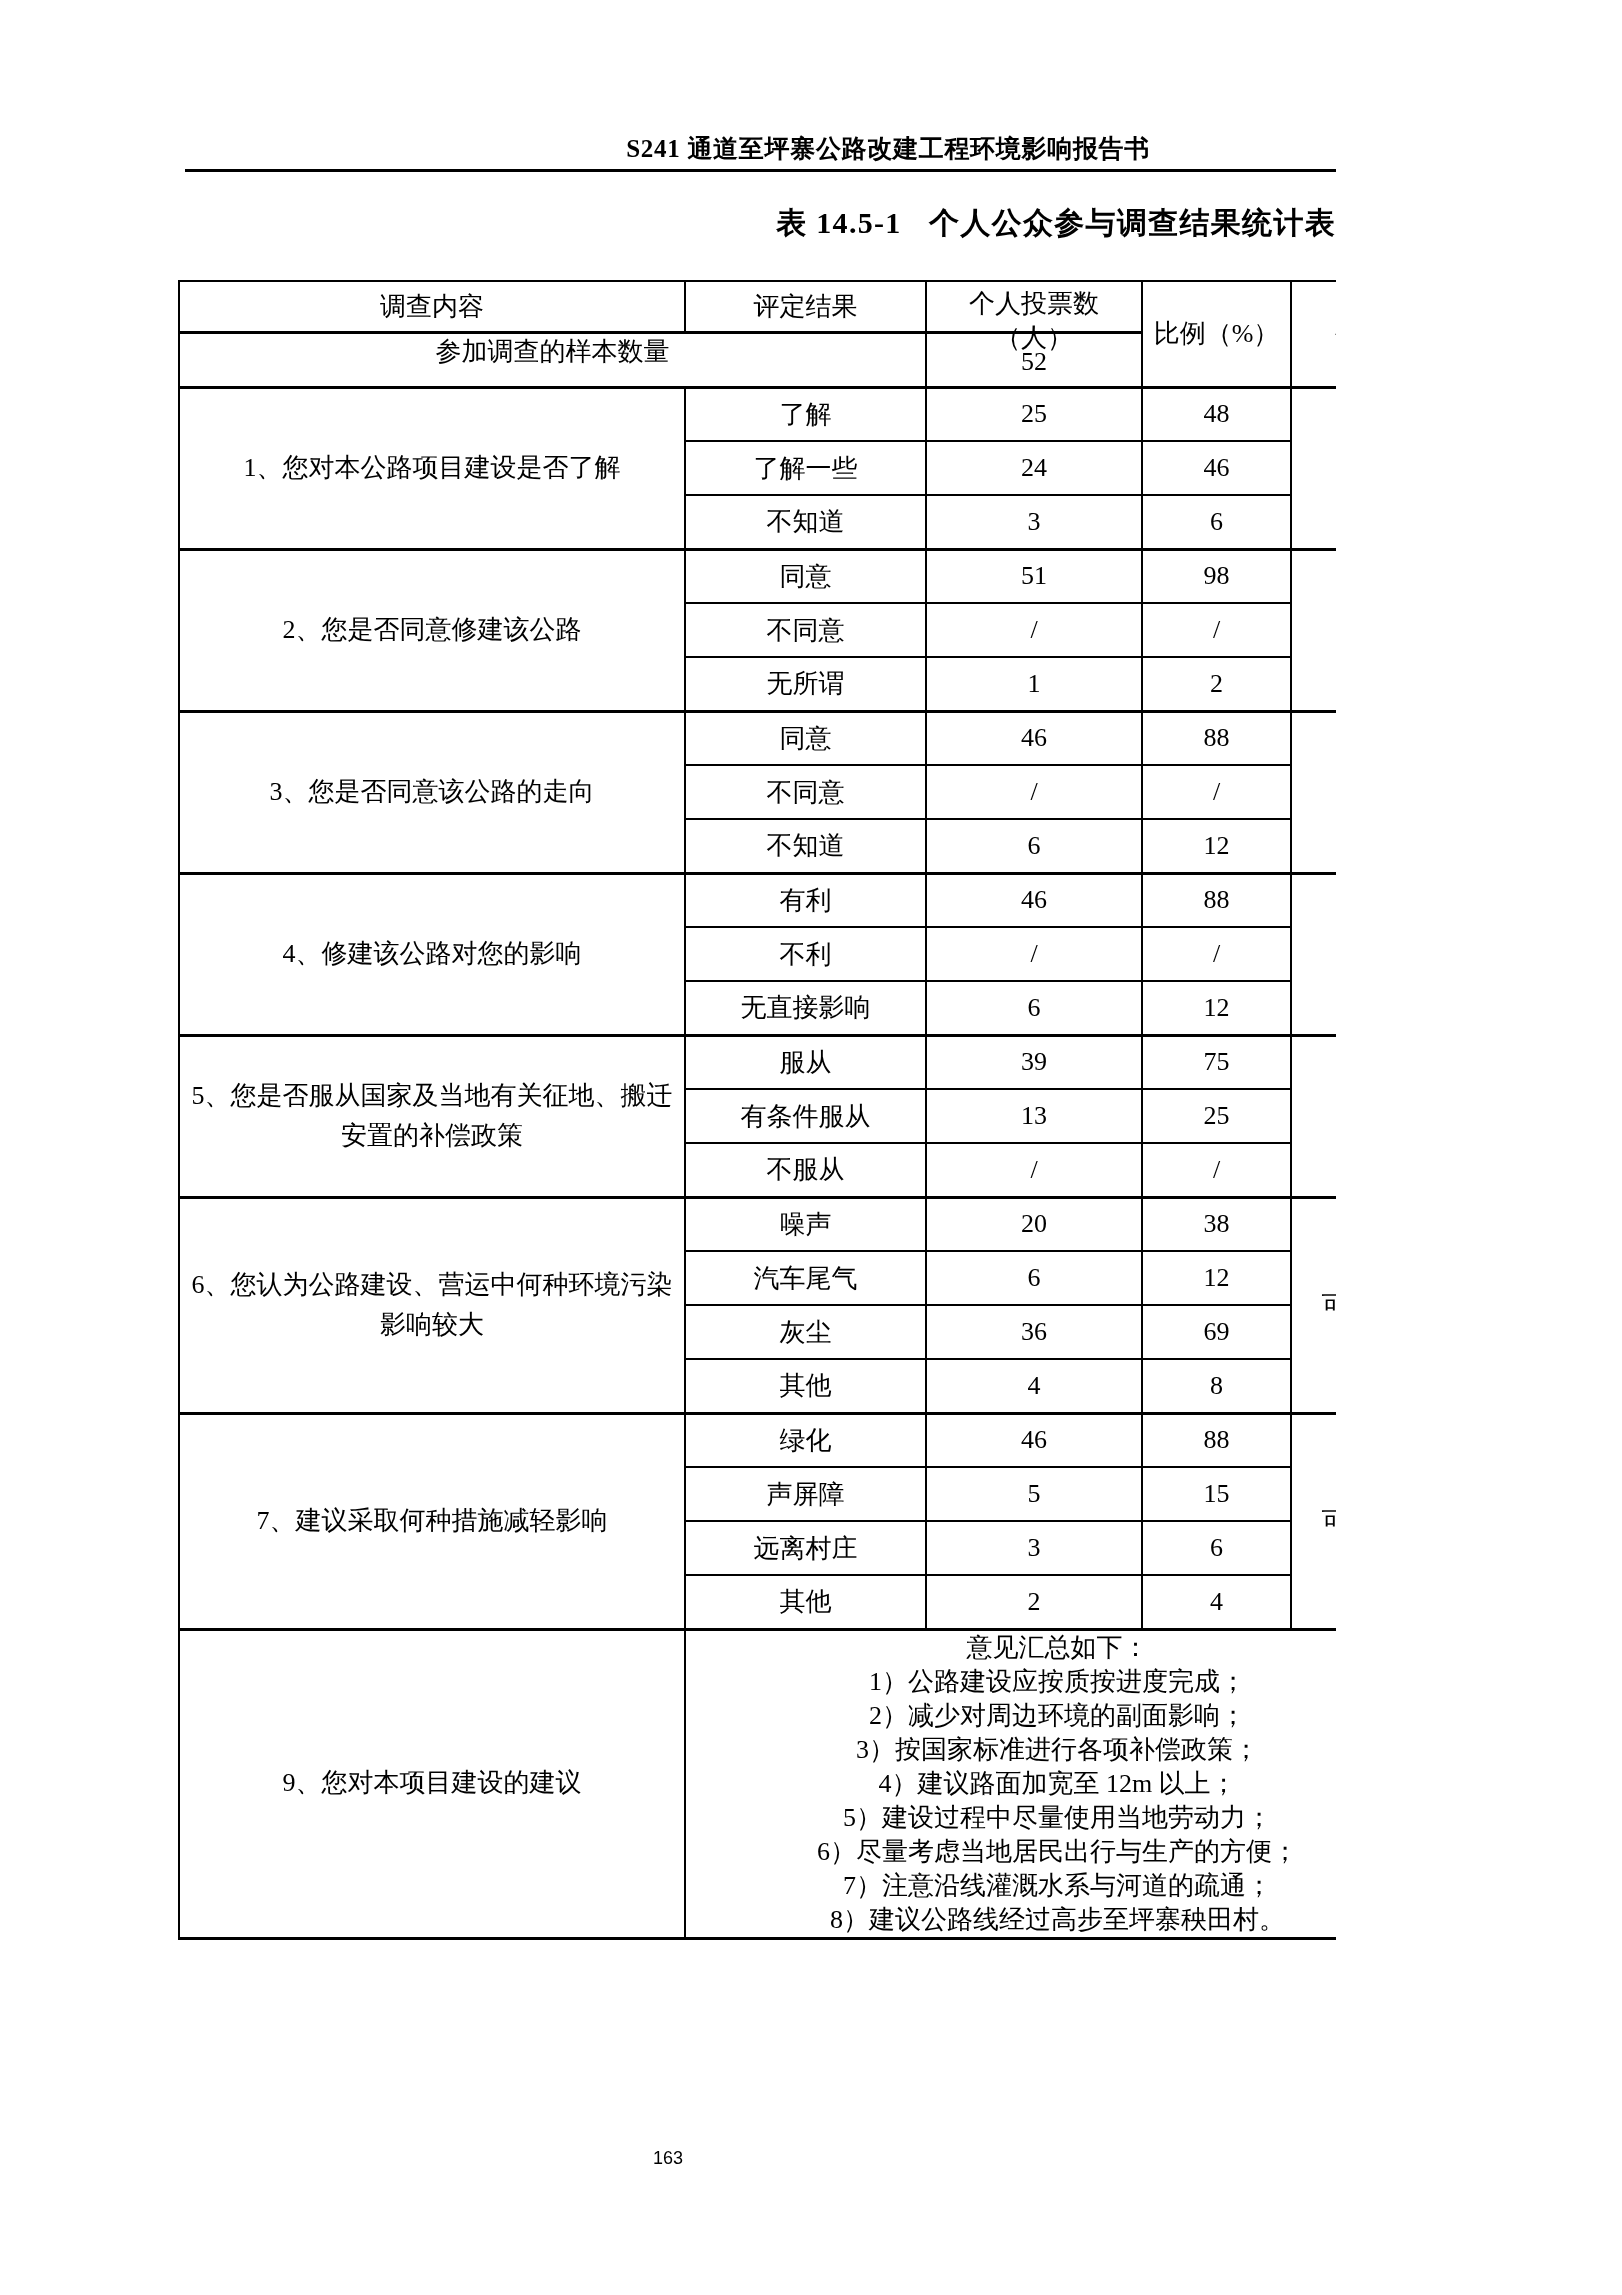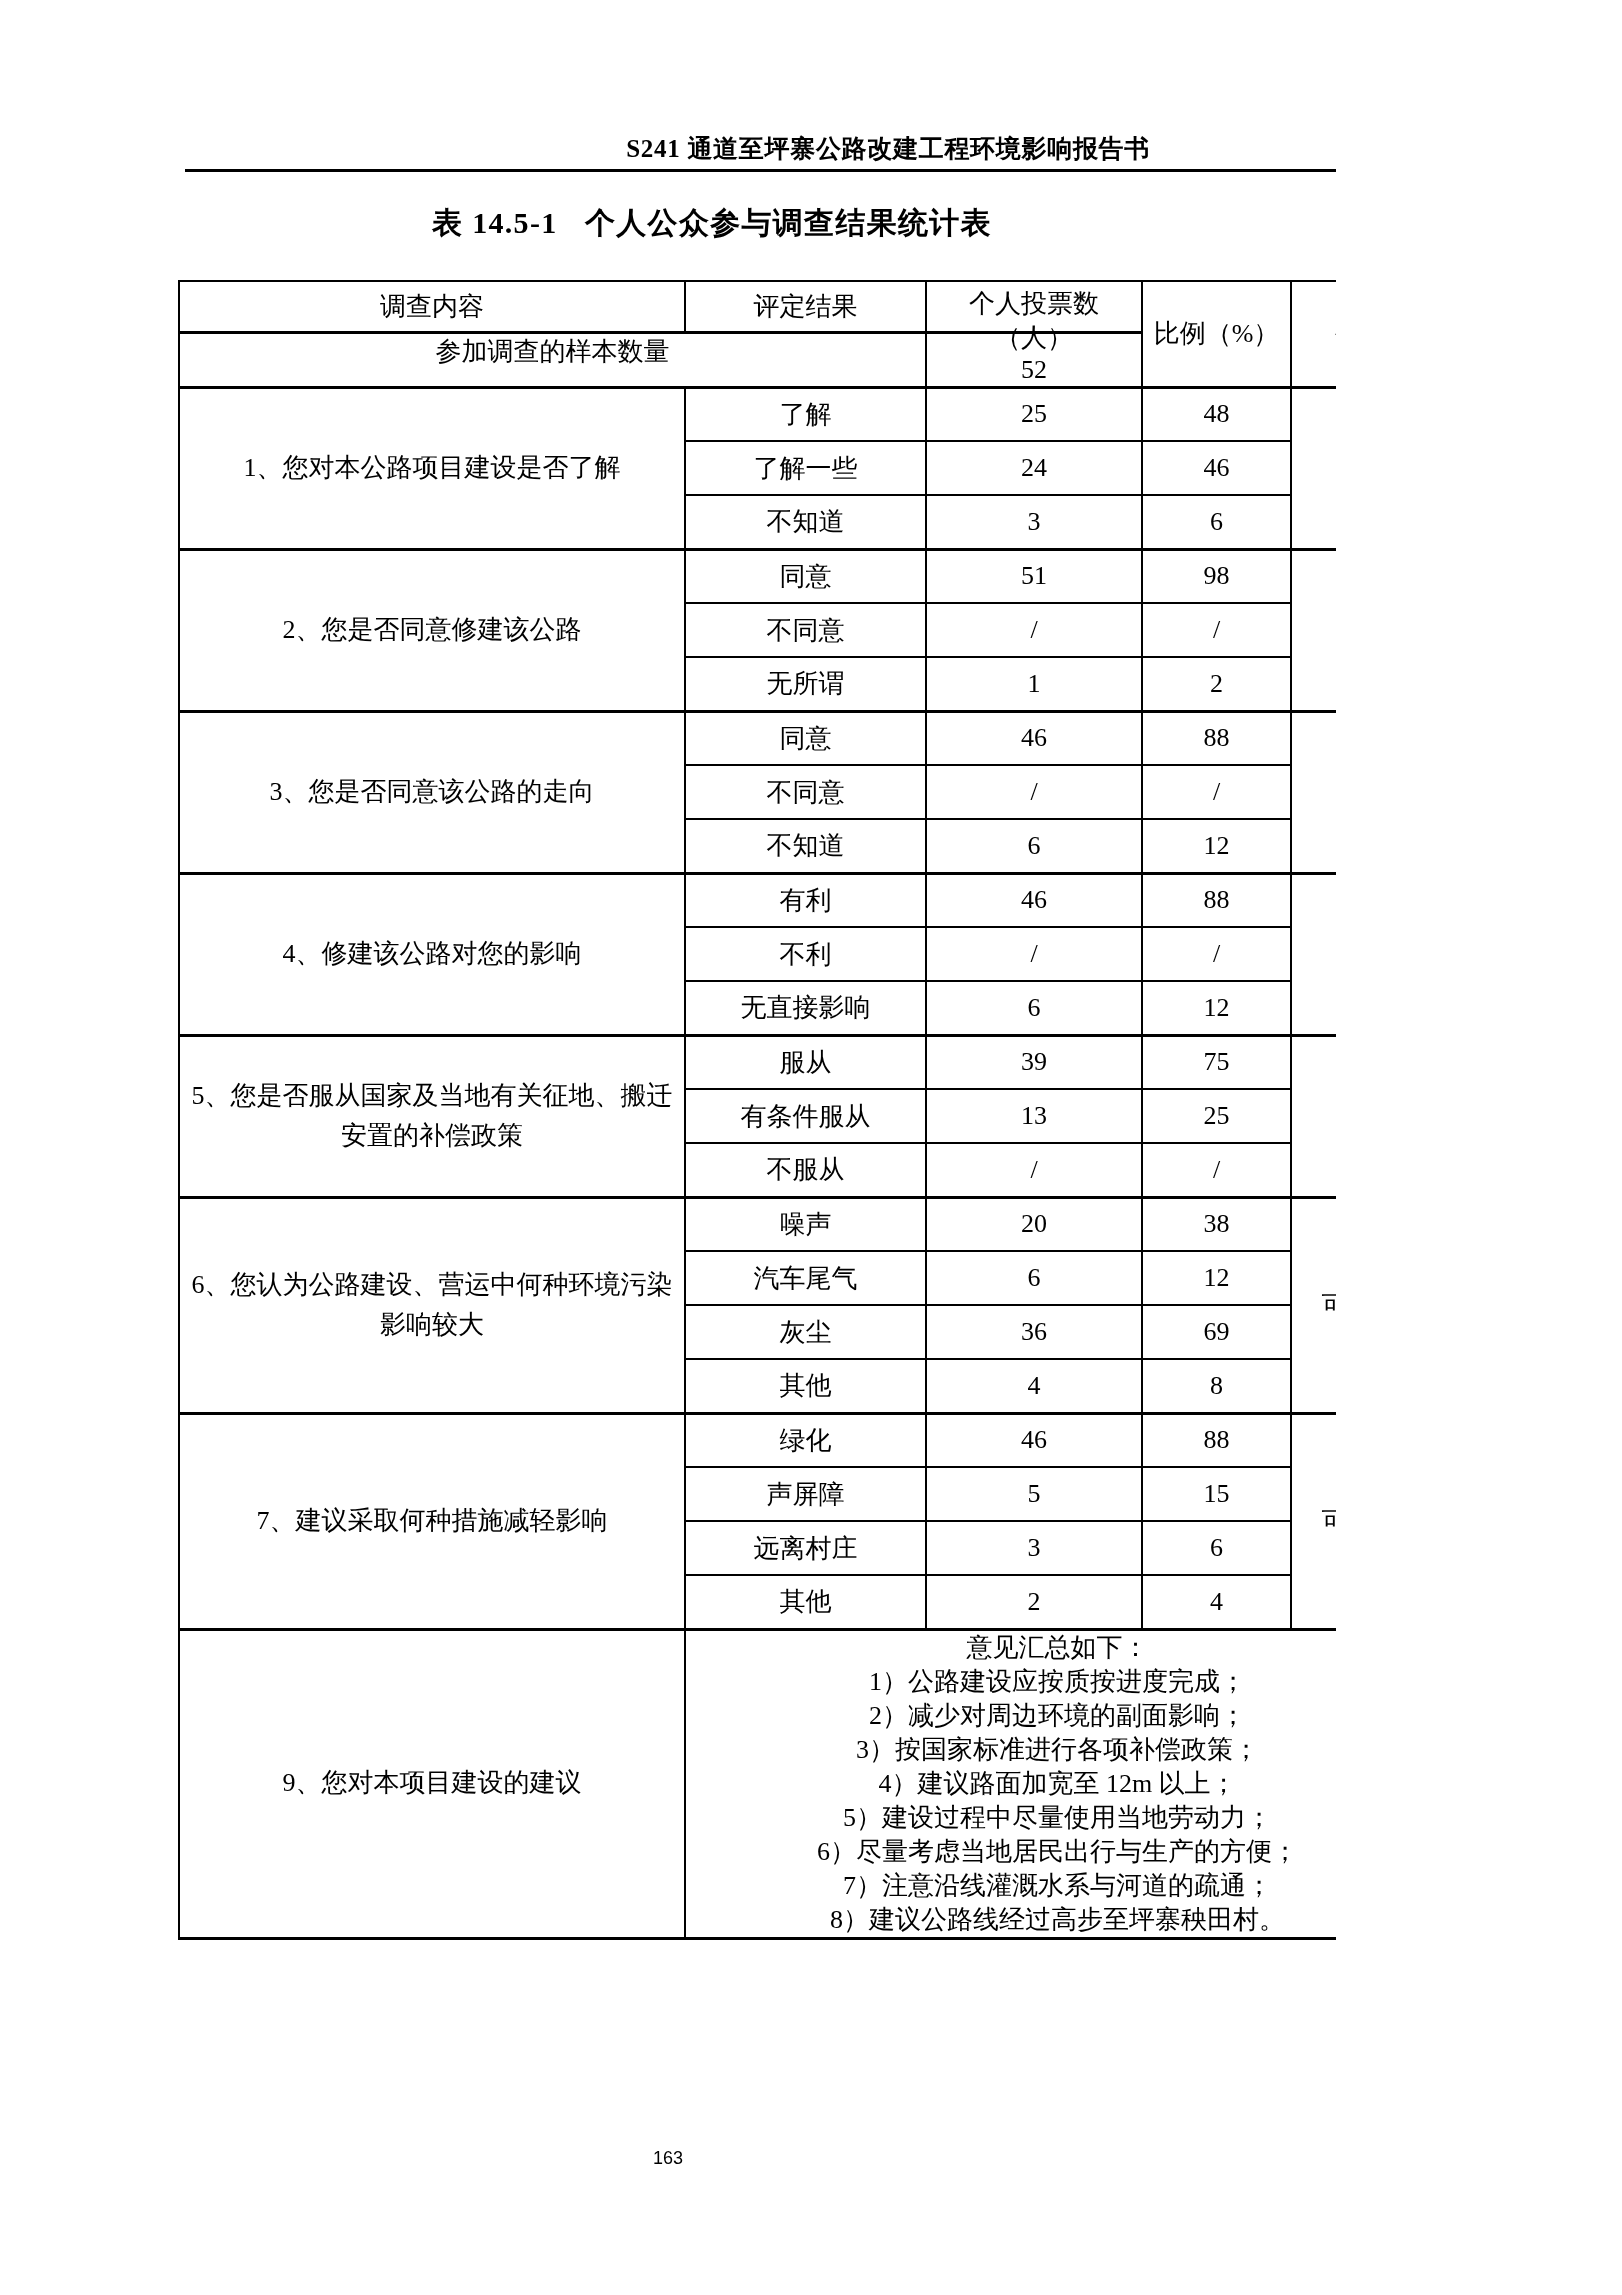--- a/index.html
+++ b/index.html
@@ -16,22 +16,22 @@
     position: absolute; top: 132px; right: 186px;
     font-size: 25px; font-weight: 600; letter-spacing: 0.7px;
     white-space: nowrap;
   }
   .header-rule {
     position: absolute; top: 169px; left: 185px;
     width: 1251px; height: 3.3px; background: #000;
   }
   .doc-title {
     position: absolute; top: 203px; left: 0; width: 100%;
-    text-align: center; font-size: 30px; font-weight: 700;
-    letter-spacing: 1.3px; white-space: nowrap; margin-left: 44px;
+    text-align: right; font-size: 30px; font-weight: 700;
+    letter-spacing: 1.3px; white-space: nowrap;
   }
   .doc-title .gap { display: inline-block; width: 27.5px; }
 
   table.survey {
     position: absolute; top: 280px; left: 178px;
     width: 1251px; border-collapse: collapse; table-layout: fixed;
     border: 2.6px solid #000;
   }
   table.survey th, table.survey td {
     border: 2px solid #000;
@@ -42,21 +42,21 @@
   .left { text-align: left; padding-left: 11.8px; padding-right: 9.2px; }
   .q { line-height: 1.55; }
 
   tr.head-row1 th { height: 51px; border-bottom-width: 3.3px; }
   th.votes-head { position: relative; vertical-align: top; }
   .votes-wrap {
     position: absolute; z-index: 2; left: 0; top: 5.2px; width: 100%;
     line-height: 34px; background: transparent;
   }
   tr.head-row2 td { height: 55px; border-bottom-width: 3.3px; vertical-align: top; }
-  .v52 { padding-top: 21px; line-height: 30px; border-radius: 20px; }
+  .v52 { padding-top: 13px; line-height: 30px; border-radius: 20px; }
 
   tbody td { height: 54px; }
   tbody td.last { border-bottom-width: 3.9px; }
 
   td.suggest { text-align: left; padding: 6.5px 6.5px 7.9px 13px; margin-top: 16px; }
   .sline { line-height: 34px; }
 
   .page-number {
     position: absolute; top: 2148px; left: 0; width: 100%;
     text-align: center; font-size: 18px;

